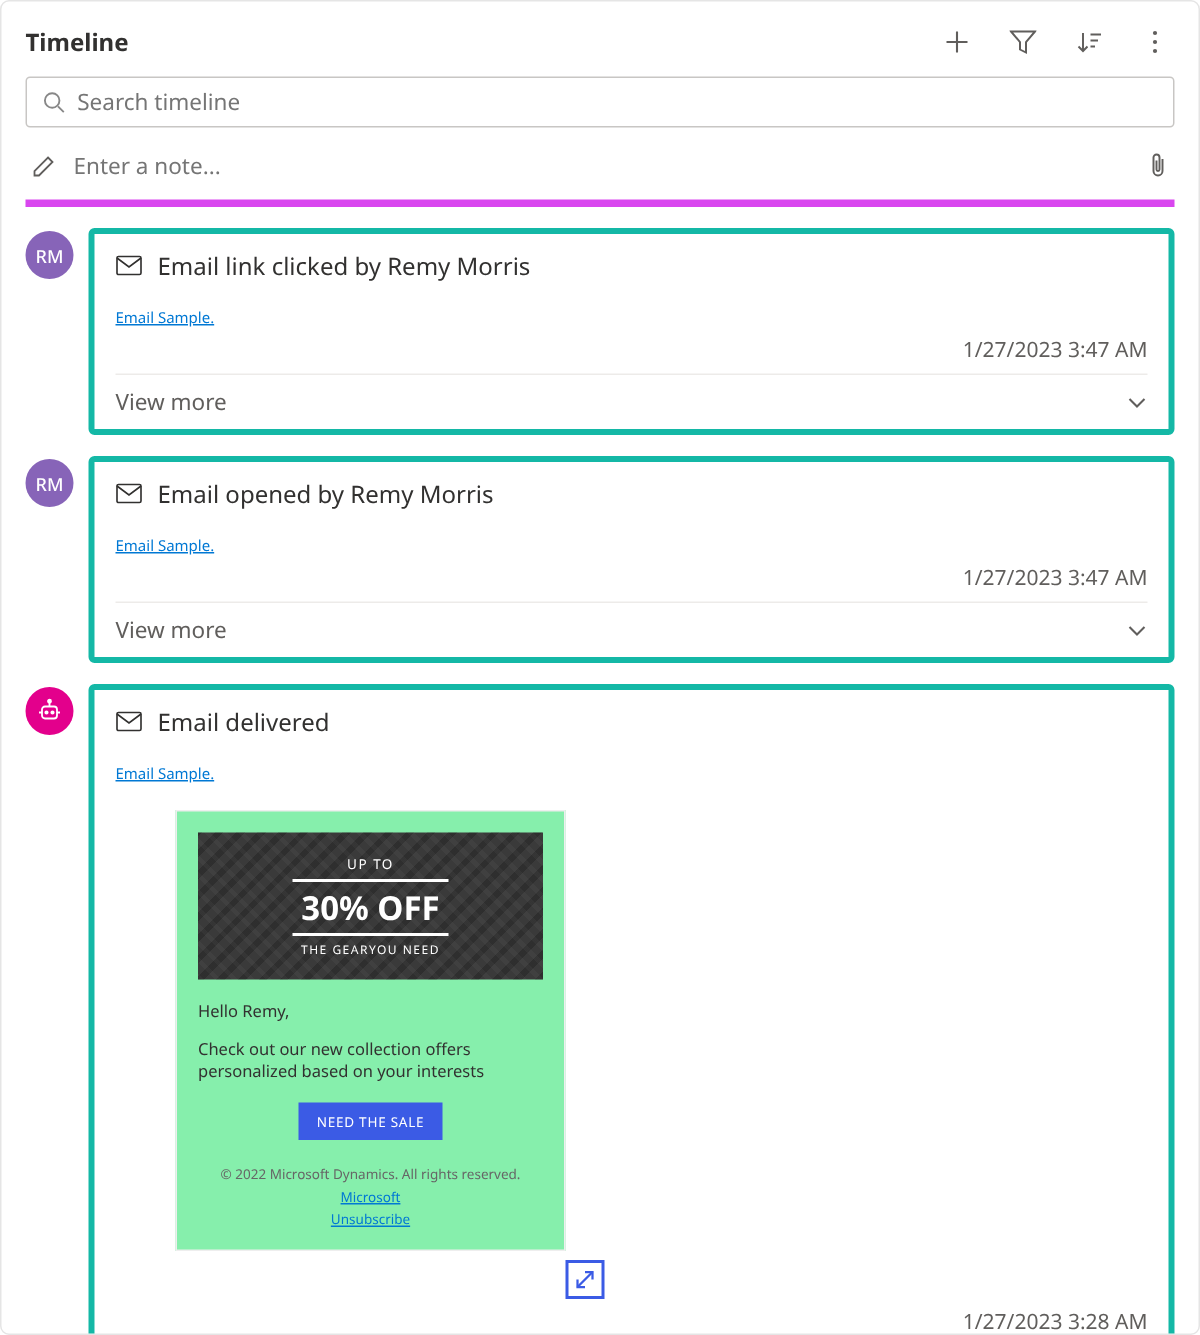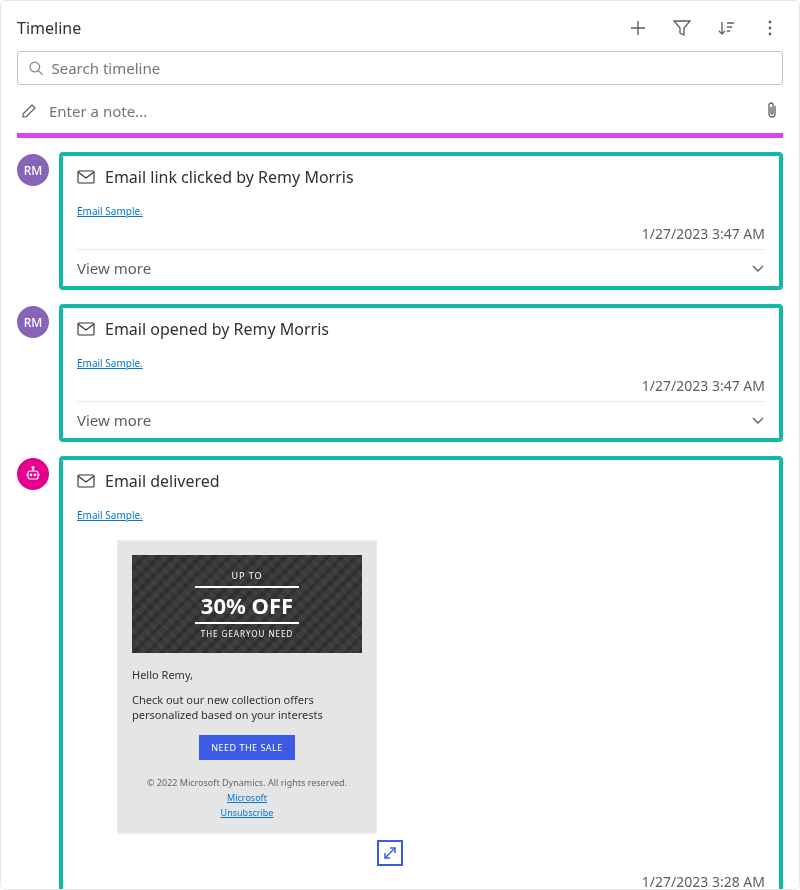--- a/index.html
+++ b/index.html
@@ -14,21 +14,21 @@
       color: #323130;
       overflow: hidden;
     }
     .header {
       display: flex;
       align-items: center;
       justify-content: space-between;
       margin-bottom: 10px;
     }
     .header-title {
-      font-weight: 400;
+      font-weight: 700;
       font-size: 16px;
     }
     .header-actions {
       display: flex;
       gap: 18px;
       align-items: center;
     }
     .header-icon-btn {
       background: none;
       border: none;
@@ -133,21 +133,21 @@
       justify-content: space-between;
       border-top: 1px solid #edebe9;
       padding: 8px 0;
       cursor: pointer;
     }
     .card-footer-label {
       font-size: 15px;
       color: #605e5c;
     }
     .email-preview {
-      background: #e5e5e5;
+      background: #86efac;
       border: 1px solid #eee;
       width: 260px;
       margin: 12px 0 6px 40px;
       padding: 14px;
       font-size: 11px;
       position: relative;
     }
     .email-banner {
       background: #3a3a3a;
       background-image:

